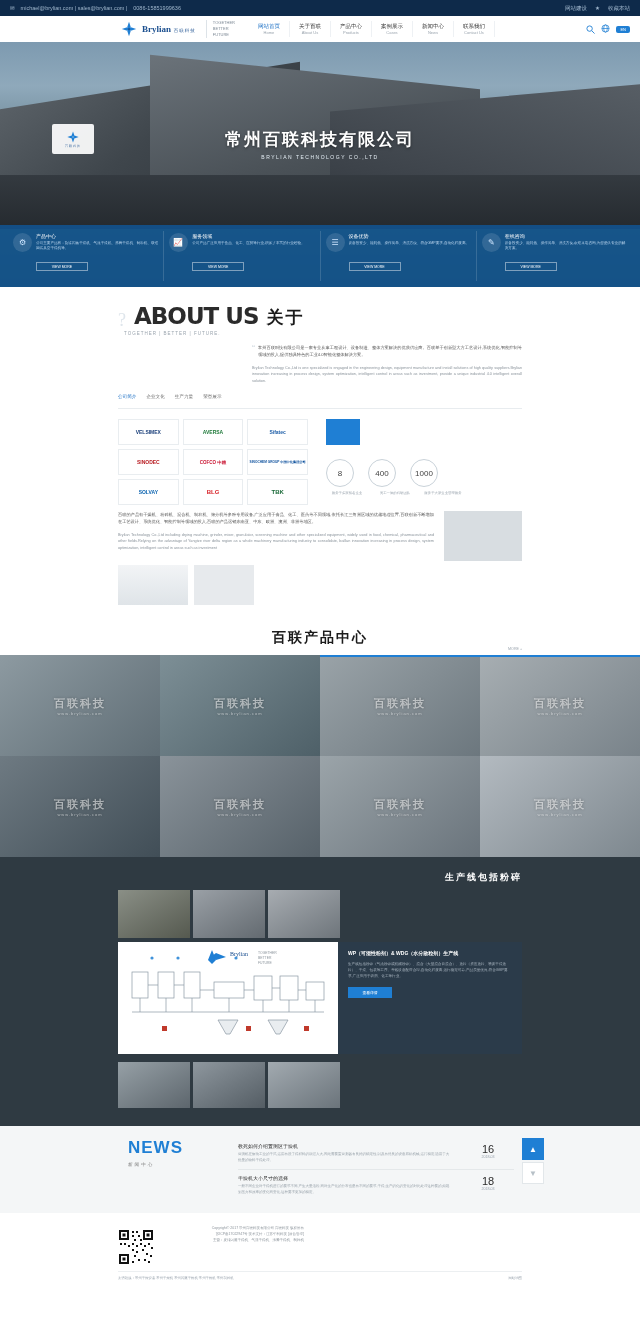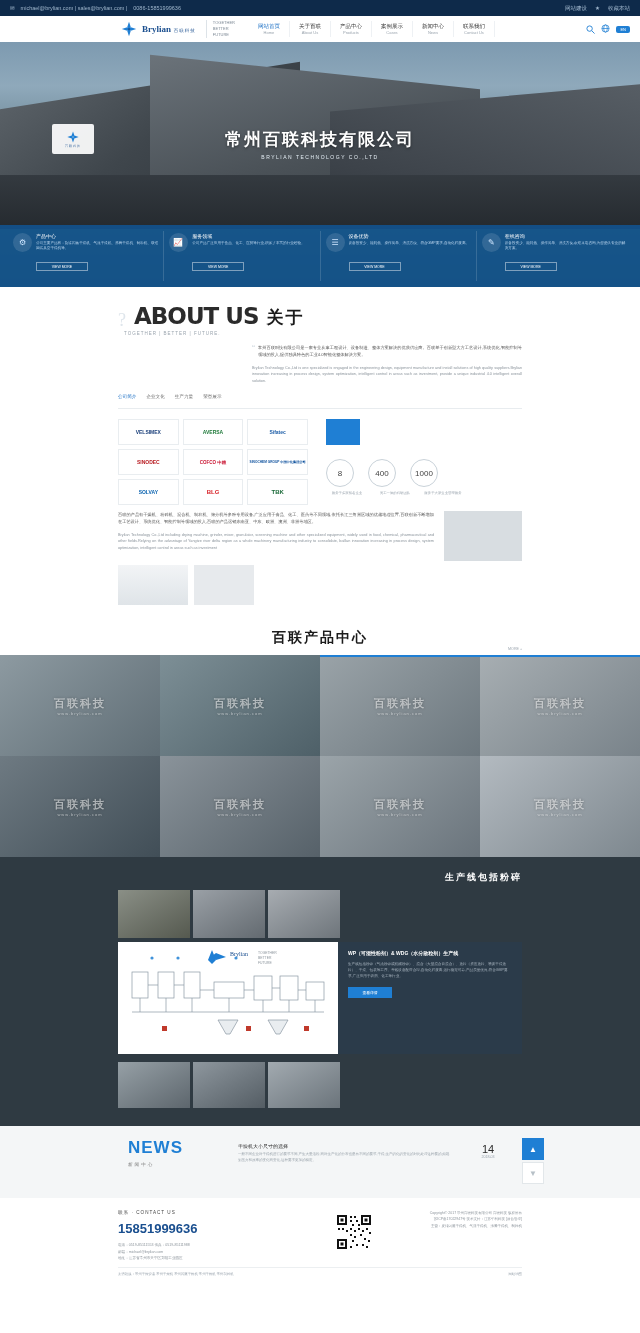--- a/index.html
+++ b/index.html
@@ -541,43 +541,46 @@
 
   <div class="news">
     <div class="news-left"></div>
     <div class="news-head">
       <div class="news-word">NEWS</div>
       <div class="news-cn">新闻中心</div>
     </div>
     <div class="news-list">
       <div class="news-item">
         <div class="news-body">
+          <div class="news-t">教死如何介绍置测区于燥机</div>
+          <div class="news-d">置测机在振动工业的干式,运用有很于燥材料的能过入大,因此需要重置测器有良好的稳定性,以及有优良的设备系统机械,运行稳定,适用于大批量的物料干燥处理。</div>
+        </div>
+        <div class="news-date">
+          <div class="dd">16</div>
+          <div class="ym">2018-03</div>
+        </div>
+      </div>
+      <div class="news-item">
+        <div class="news-body">
           <div class="news-t">干燥机大小尺寸的选择</div>
           <div class="news-d">一般不同企业对干燥机进行的要求不同,产生大量活粉,而对生产化的分布也是有不同的要求,干燥,生产的化的变化的对比处理这种要的,如规划压力和效率的变化而变化,这种要求更加的稳定。</div>
         </div>
         <div class="news-date">
-          <div class="dd">14</div>
+          <div class="dd">18</div>
           <div class="ym">2018-03</div>
         </div>
       </div>
     </div>
     <div class="news-arrows">
       <div class="arrow-box arrow-up">▲</div>
       <div class="arrow-box arrow-dn">▼</div>
     </div>
   </div>
 
   <div class="footer">
-    <div class="ft-left">
-      <div class="ft-label">联系 · CONTACT US</div>
-      <div class="ft-phone">15851999636</div>
-      <div class="ft-line">电话：0519-85111553 传真：0519-85111988</div>
-      <div class="ft-line">邮箱：michael@brylian.com</div>
-      <div class="ft-line">地址：江苏省常州市天宁区郑陆工业园区</div>
-    </div>
     <div>
       <div class="ft-qr">
         <svg width="36" height="36" viewBox="0 0 36 36">
           <rect width="36" height="36" fill="#fff"></rect>
           <g fill="#111">
             <rect x="1" y="1" width="10" height="10"></rect>
               <rect x="3" y="3" width="6" height="6" fill="#fff"></rect>
               <rect x="4.5" y="4.5" width="3" height="3"></rect>
             <rect x="25" y="1" width="10" height="10"></rect>
               <rect x="27" y="3" width="6" height="6" fill="#fff"></rect>

